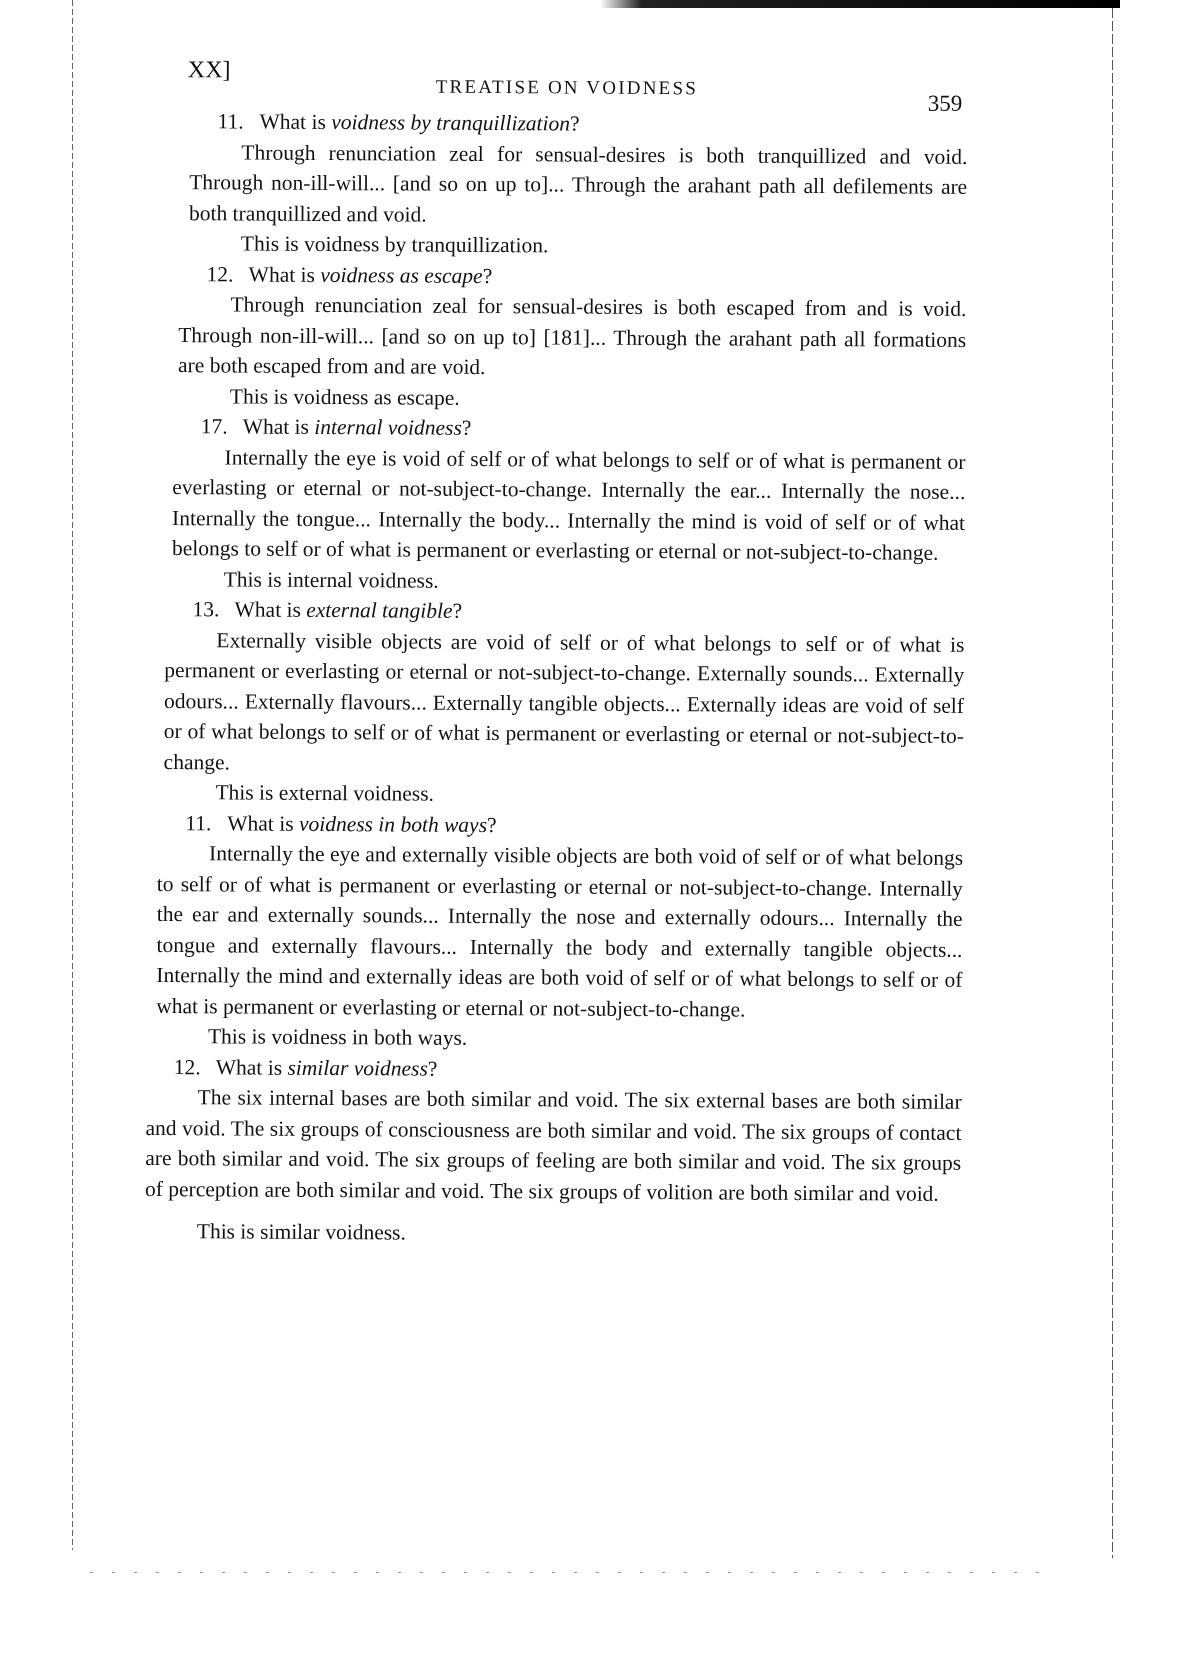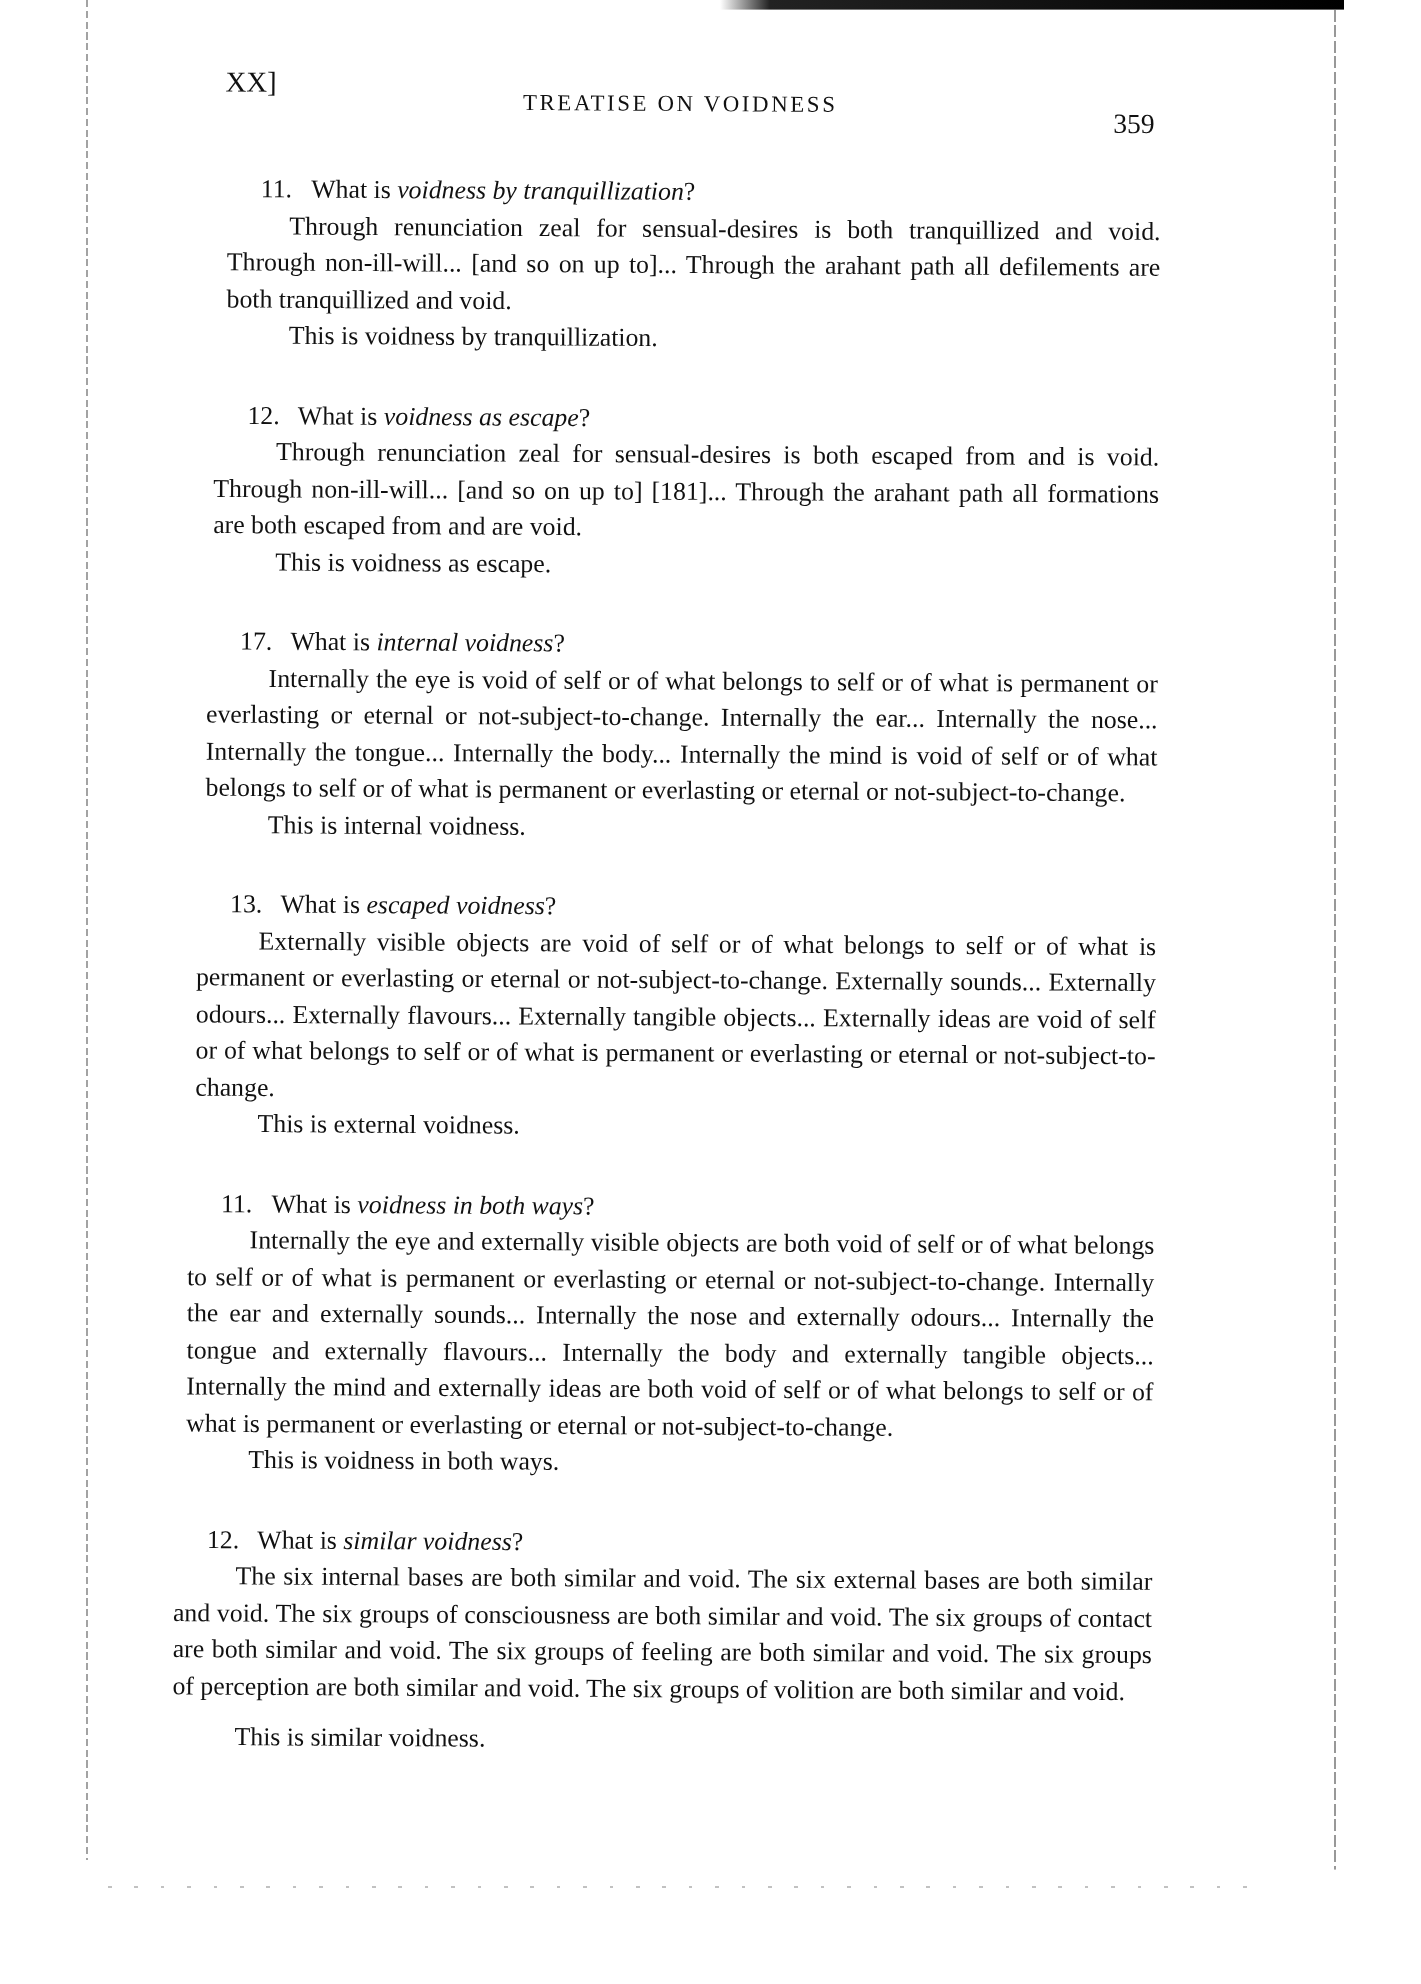--- a/index.html
+++ b/index.html
@@ -14,21 +14,21 @@
   .bottom-dots { position: absolute; left: 90px; top: 1572px; width: 960px; height: 1px;
          background: repeating-linear-gradient(to right, #999 0 3px, transparent 3px 22px); }
   .page { position: absolute; left: 160px; top: 52px; width: 808px;
           transform: rotate(0.35deg); transform-origin: 0 0; }
   .running-head { position: relative; height: 54px; }
   .chapter-mark { position: absolute; left: 28px; top: 4px; font-size: 24px; }
   .running-title { position: absolute; left: 276px; top: 22px; font-size: 19px; letter-spacing: 2.2px; }
   .page-number { position: absolute; left: 768px; top: 34px; font-size: 23px; }
   .section { font-size: 21.5px; line-height: 30.5px; }
   .question { margin: 0; padding-left: 28px; }
-  .question .num { display: inline-block; width: 42px; margin-top: 36px; }
+  .question .num { display: inline-block; width: 42px; }
   .question em { font-style: italic; }
   .body-para { margin: 0; text-align: justify; text-indent: 52px; }
   .closing { margin: 0; padding-left: 52px; }
   .sec-11 { margin-left: 30px; }
   .sec-12 { margin-left: 20px; }
   .sec-13 { margin-left: 15px; }
   .sec-14 { margin-left: 8px; }
   .sec-15 { margin-left: 2px; }
   .sec-16 { margin-left: -8px; }
   .sec-16 .closing { margin-top: 12px; }
@@ -60,21 +60,21 @@
     <p class="closing">This is voidness as escape.</p>
   </div>
 
   <div class="section sec-13">
     <p class="question"><span class="num">17.</span><span>What is </span><em>internal voidness</em><span>?</span></p>
     <p class="body-para">Internally the eye is void of self or of what belongs to self or of what is permanent or everlasting or eternal or not-subject-to-change. Internally the ear... Internally the nose... Internally the tongue... Internally the body... Internally the mind is void of self or of what belongs to self or of what is permanent or everlasting or eternal or not-subject-to-change.</p>
     <p class="closing">This is internal voidness.</p>
   </div>
 
   <div class="section sec-14">
-    <p class="question"><span class="num">13.</span><span>What is </span><em>escaped voidness</em><span>?</span></p>
+    <p class="question"><span class="num">13.</span><span>What is </span><em>external tangible</em><span>?</span></p>
     <p class="body-para">Externally visible objects are void of self or of what belongs to self or of what is permanent or everlasting or eternal or not-subject-to-change. Externally sounds... Externally odours... Externally flavours... Externally tangible objects... Externally ideas are void of self or of what belongs to self or of what is permanent or everlasting or eternal or not-subject-to-change.</p>
     <p class="closing">This is external voidness.</p>
   </div>
 
   <div class="section sec-15">
     <p class="question"><span class="num">11.</span><span>What is </span><em>voidness in both ways</em><span>?</span></p>
     <p class="body-para">Internally the eye and externally visible objects are both void of self or of what belongs to self or of what is permanent or everlasting or eternal or not-subject-to-change. Internally the ear and externally sounds... Internally the nose and externally odours... Internally the tongue and externally flavours... Internally the body and externally tangible objects... Internally the mind and externally ideas are both void of self or of what belongs to self or of what is permanent or everlasting or eternal or not-subject-to-change.</p>
     <p class="closing">This is voidness in both ways.</p>
   </div>
 

